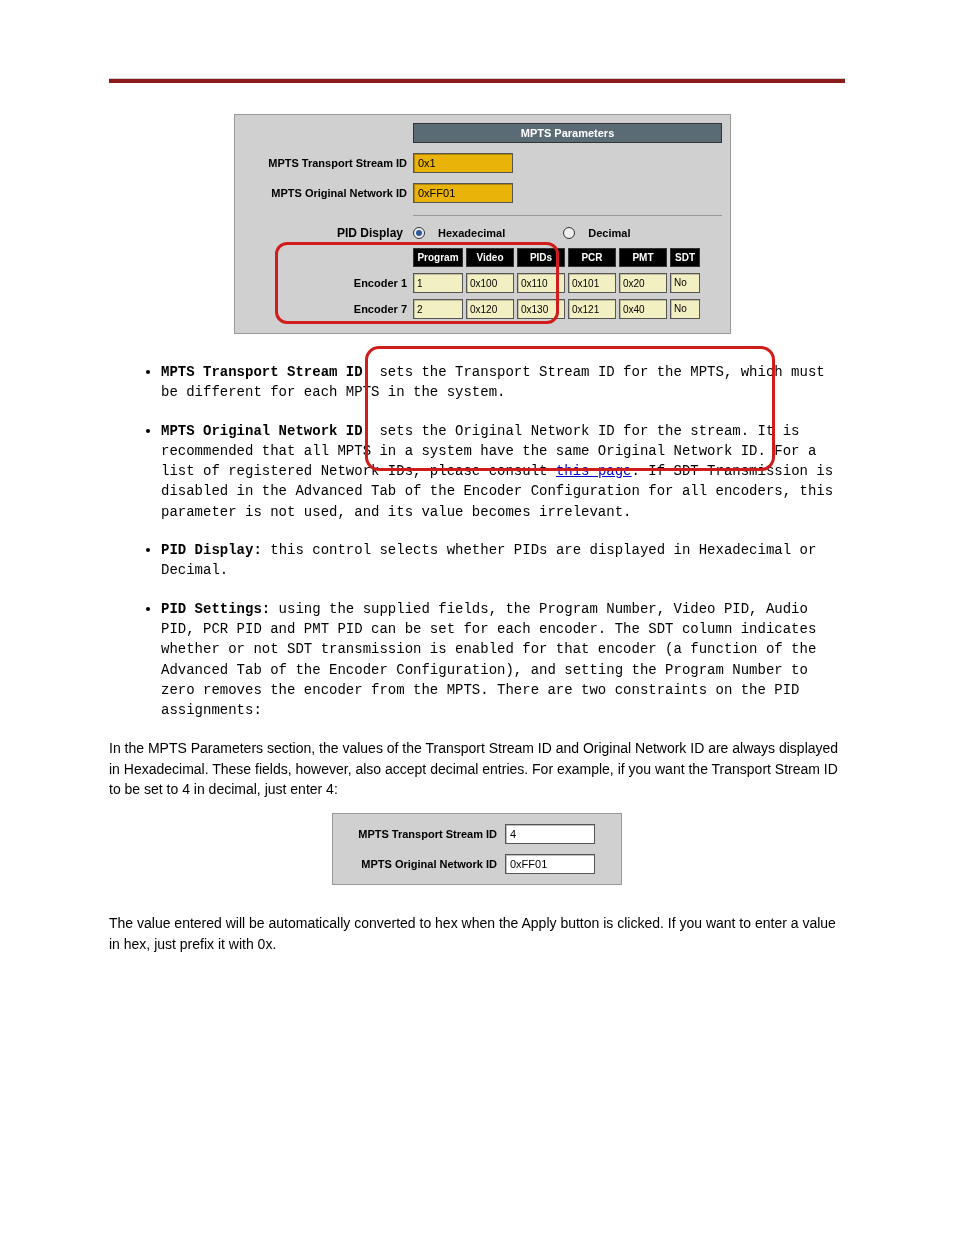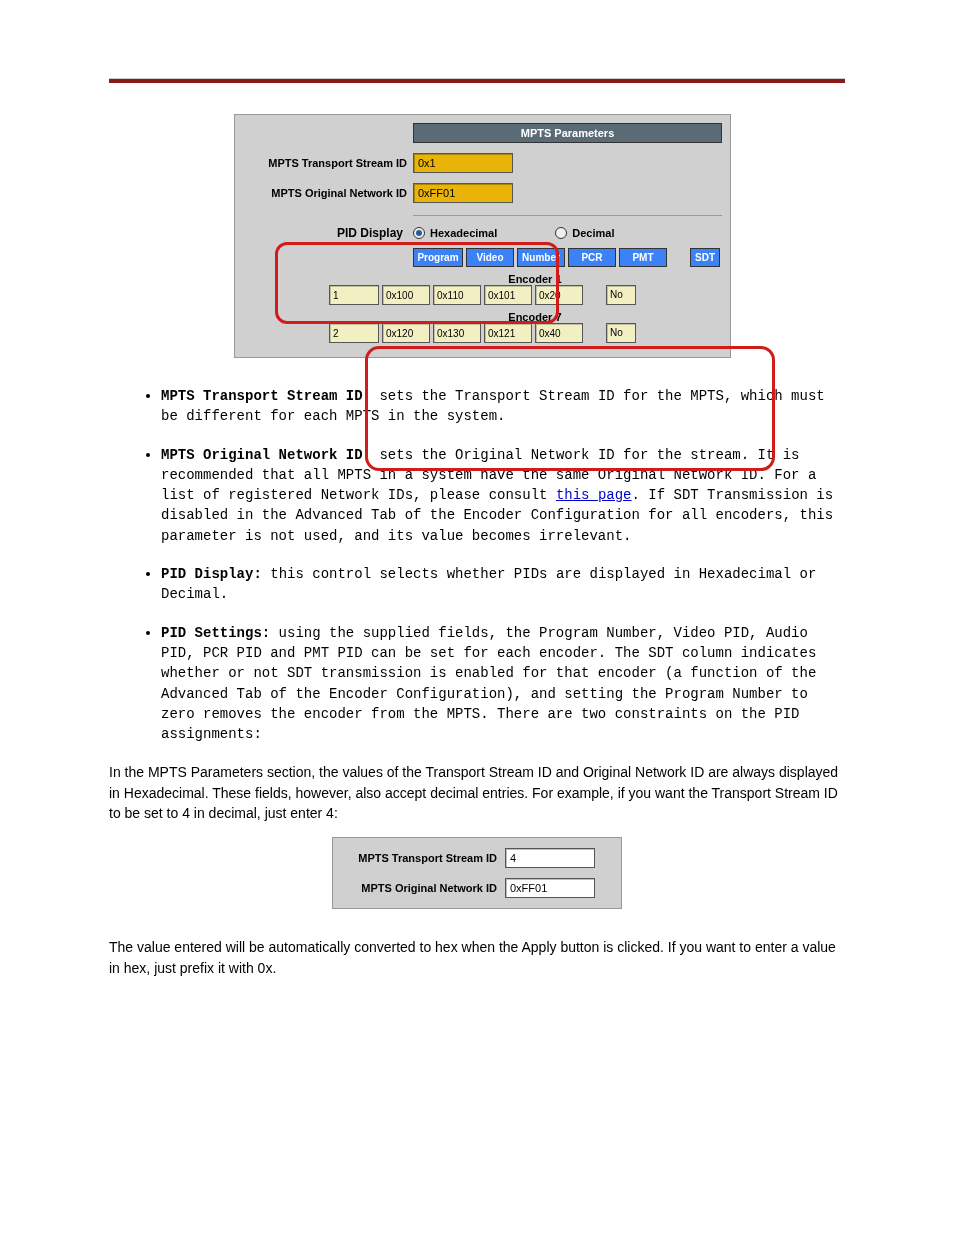--- a/index.html
+++ b/index.html
@@ -18,28 +18,28 @@
       border: 1px solid #555; box-shadow: inset 1px 1px 0 rgba(0,0,0,0.25);
     }
     .top-highlight {
       position: absolute; border: 3px solid #d11c1c; border-radius: 12px;
       top: 128px; left: 275px; width: 284px; height: 82px; pointer-events: none;
     }
     .divider { border-top: 1px solid #999; margin: 12px 0 10px 170px; }
     .pid-display-row { display: flex; align-items: center; margin-bottom: 8px; }
     .pid-label { font-size: 12px; font-weight: bold; width: 170px; text-align: right; padding-right: 10px;}
     .radio-group { display: flex; align-items: center; gap: 58px; font-size: 11px; font-weight: bold;}
-    .radio-opt { display: flex; align-items: center; gap: 5px;}
+    .radio-opt { display: flex; align-items: center; gap: 13px;}
     .radio-circle { width: 12px; height: 12px; border-radius: 50%; border: 1px solid #333; background: #eee; display: inline-flex; align-items: center; justify-content: center;}
     .radio-dot { width: 6px; height: 6px; border-radius: 50%; background: #2b5b9a; }
     .pid-table { margin-left: 170px; }
     .pid-header-row { display: flex; gap: 3px; }
-    .pid-th { background: #3b82f6; color: #fff; font-size: 10px; font-weight: bold; text-align: center; padding: 3px 0; border: 1px solid #333;}
-    .w-prog { width: 50px;} .w-pid { width: 48px;} .w-sdt { width: 30px; margin-left: 20px;}
-    .pid-row { display: flex; align-items: center; margin-top: 6px; flex-direction: column;}
+    .pid-th { background: #000000; color: #fff; font-size: 10px; font-weight: bold; text-align: center; padding: 3px 0; border: 1px solid #333;}
+    .w-prog { width: 50px;} .w-pid { width: 48px;} .w-sdt { width: 30px;}
+    .pid-row { display: flex; align-items: center; margin-top: 6px;}
     .pid-row-lab { width: 170px; text-align: right; font-size: 11px; font-weight: bold; padding-right: 6px;}
     .pid-cells { display: flex; gap: 3px; }
     .pid-cell {
       background: #f2efc2; font-size: 10px; padding: 3px 3px; border: 1px solid #555;
       box-shadow: inset 1px 1px 0 rgba(0,0,0,0.2); height: 20px;
     }
     .bottom-highlight {
       position: absolute; border: 3px solid #d11c1c; border-radius: 14px;
       top: 232px; left: 365px; width: 410px; height: 125px; pointer-events: none;
     }
@@ -84,21 +84,21 @@
         <div class="radio-opt">
           <span class="radio-circle"></span>
           <span>Decimal</span>
         </div>
       </div>
     </div>
     <div class="pid-table">
       <div class="pid-header-row">
         <div class="pid-th w-prog">Program</div>
         <div class="pid-th w-pid">Video</div>
-        <div class="pid-th w-pid">Number</div>
+        <div class="pid-th w-pid">PIDs</div>
         <div class="pid-th w-pid">PCR</div>
         <div class="pid-th w-pid">PMT</div>
         <div class="pid-th w-sdt">SDT</div>
       </div>
     </div>
     <div class="pid-row">
       <div class="pid-row-lab">Encoder 1</div>
       <div class="pid-cells">
         <input class="pid-cell w-prog" value="1" style="">
         <input class="pid-cell w-pid" value="0x100" style="">

